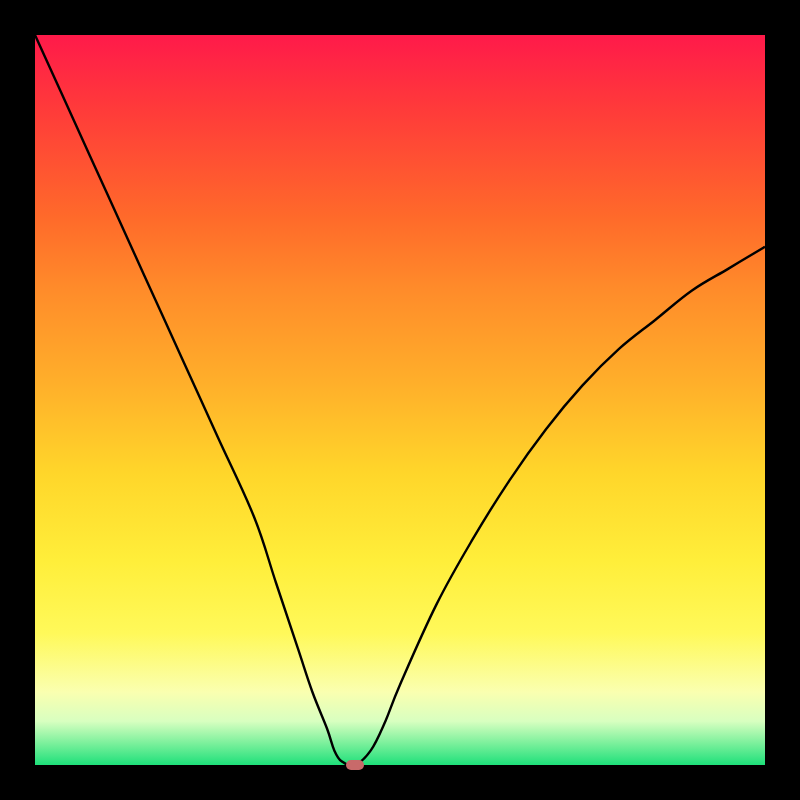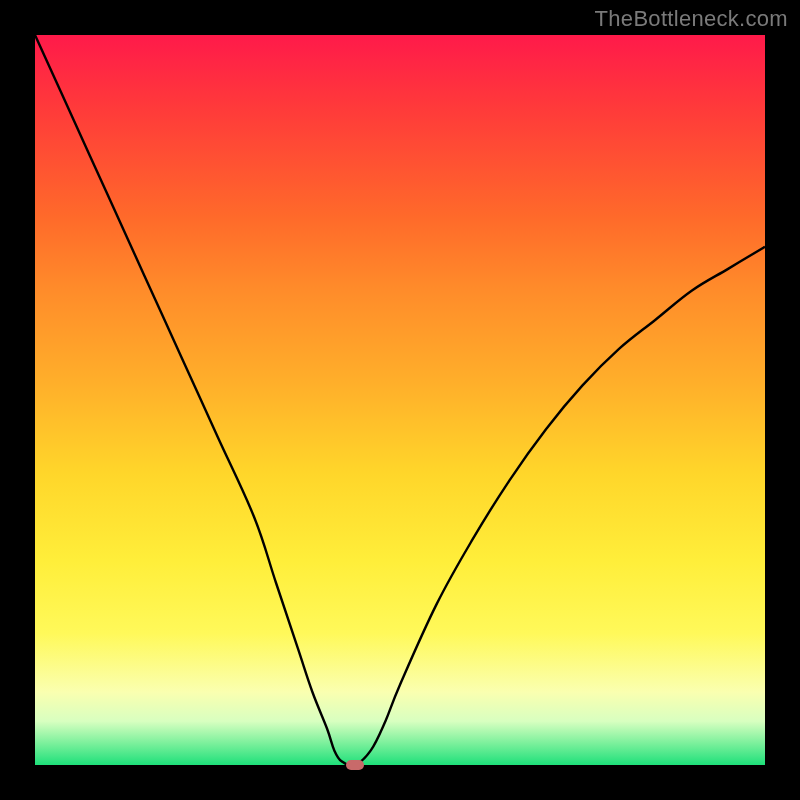--- a/index.html
+++ b/index.html
@@ -64,21 +64,20 @@
     height: 10px;
     border-radius: 5px;
     background: #c86a6a;
     transform: translate(-50%, -50%);
   }
 </style>
 </head>
 <body>
 
 <div class="frame">
-  <div class="watermark">TheBottleneck.com</div>
 
   <div class="plot">
     <svg class="curve" viewBox="0 0 730 730" preserveAspectRatio="none">
       <path id="curve-path" fill="none" stroke="#000000" stroke-width="2.4" d="M 0 0 C 6.569999999999999 14.453999999999992, 23.36 51.39199999999995, 36.5 80.29999999999995 C 49.64 109.20799999999996, 59.86 131.692, 73 160.60000000000002 C 86.14 189.50800000000004, 96.36 211.992, 109.5 240.89999999999998 C 122.64 269.808, 132.86 292.292, 146 321.2 C 159.14 350.108, 169.36 372.592, 182.5 401.5 C 195.64 430.408, 208.488 455.52, 219 481.79999999999995 C 229.512 508.0799999999999, 233.016 523.848, 240.9 547.5 C 248.78400000000002 571.152, 256.23 593.49, 262.8 613.2 C 269.37 632.9100000000001, 272.144 642.546, 277.4 657 C 282.65599999999995 671.454, 288.058 682.988, 292 693.5 C 295.942 704.012, 296.67199999999997 709.487, 299.29999999999995 715.4 C 301.92799999999994 721.313, 302.9208 723.722, 306.59999999999997 726.35 C 310.27919999999995 728.9780000000001, 314.4839999999999 731.971, 319.73999999999995 730 C 324.996 728.029, 330.2812 723.284, 335.8 715.4 C 341.3188 707.516, 345.144 698.0260000000001, 350.4 686.2 C 355.65599999999995 674.374, 355.80199999999996 670.724, 365 649.7 C 374.19800000000004 628.676, 388.36000000000007 595.68, 401.50000000000006 569.4 C 414.64000000000004 543.12, 424.86 526.038, 438 503.7 C 451.14 481.36199999999997, 461.36 465.01, 474.5 445.3 C 487.64 425.59000000000003, 497.85999999999996 411.282, 510.99999999999994 394.2 C 524.14 377.118, 534.36 364.854, 547.5 350.4 C 560.64 335.94599999999997, 570.86 325.72600000000006, 584 313.90000000000003 C 597.14 302.074, 607.36 295.212, 620.5 284.7 C 633.64 274.188, 643.86 264.698, 657 255.5 C 670.14 246.302, 680.36 241.48399999999995, 693.5 233.59999999999997 C 706.64 225.71599999999998, 723.43 215.64200000000002, 730 211.70000000000005"></path>
     </svg>
     <div id="min-marker" class="marker" style="left: 319.74px; top: 730px; background: rgb(200, 106, 106);"></div>
   </div>
 </div>
 
 </body></html>

